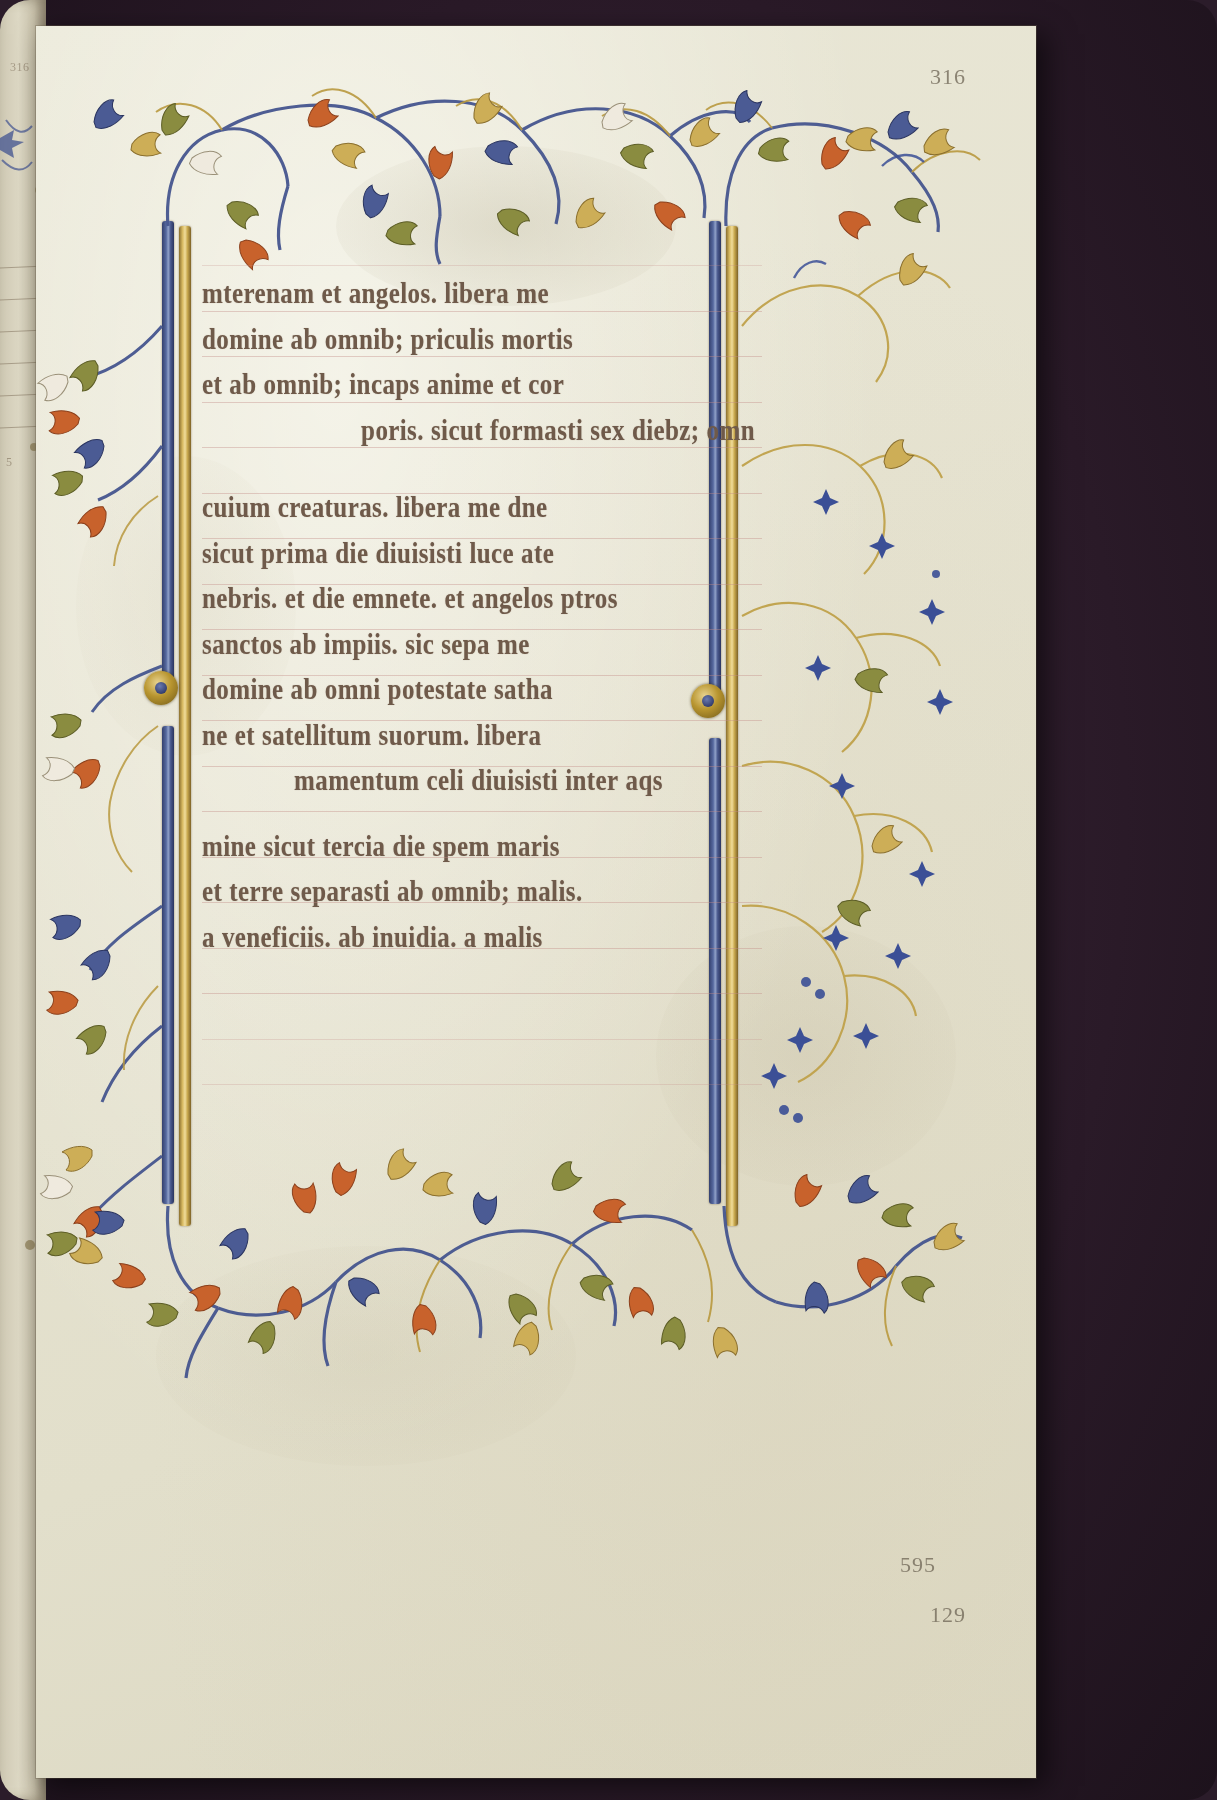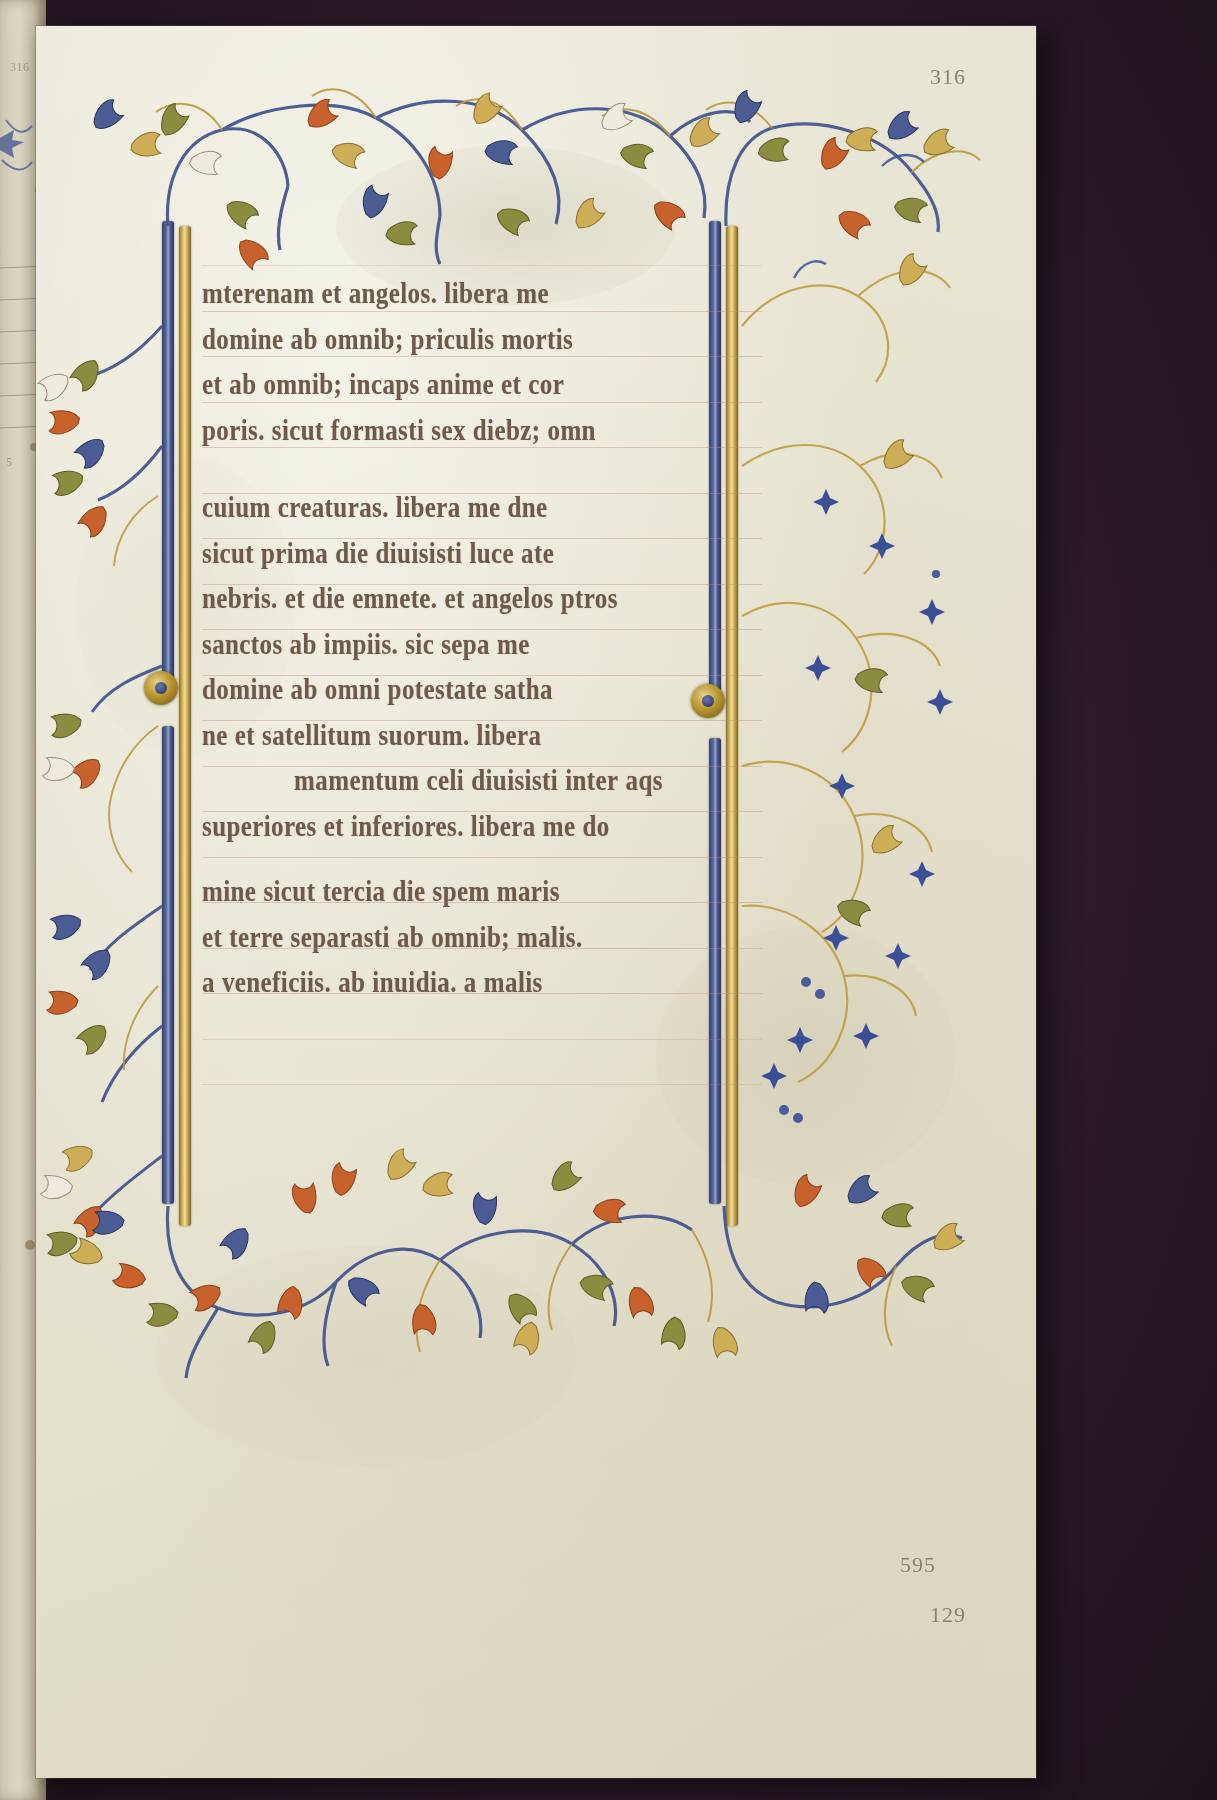--- a/index.html
+++ b/index.html
@@ -14,20 +14,21 @@
     font-family: "Liberation Serif", serif;
   }
 
   
   #plate {
     position: relative;
     width: 1217px;
     height: 1800px;
     background: radial-gradient(ellipse at 50% 45%, #3a2538 0%, #2a1a28 60%, #1d121c 100%);
     overflow: hidden;
+    border-radius: 30px;
   }
 
   
   #prev-leaf {
     position: absolute;
     left: 0px;
     top: 0px;
     width: 46px;
     height: 1800px;
     background: linear-gradient(90deg, #cfc9b4 0%, #ddd8c4 40%, #c9c2ac 75%, #a89f8b 100%);
@@ -396,29 +397,28 @@
         <use href="#ivy-orange" x="262" y="1264" transform="rotate(125 262 1264)"></use>
       </g>
 
     </svg>
 
     <div id="textblock">
       <div id="lines">
           <div class="tline" style="color: rgb(111, 90, 74);"><span class="word">mterenam</span><span class="word">et</span><span class="word">angelos.</span><span class="word">libera</span><span class="word">me</span></div>
           <div class="tline" style="color: rgb(111, 90, 74);"><span class="word">domine</span><span class="word">ab</span><span class="word">omnib;</span><span class="word">priculis</span><span class="word">mortis</span></div>
           <div class="tline" style="color: rgb(111, 90, 74);"><span class="word">et</span><span class="word">ab</span><span class="word">omnib;</span><span class="word">incaps</span><span class="word">anime</span><span class="word">et</span><span class="word">cor</span></div>
-          <div class="tline" style="color: rgb(111, 90, 74);"><span class="word">poris.</span><span class="word">sicut</span><span class="word">formasti</span><span class="word">sex</span><span class="word">diebz;</span><span class="word">omn</span></div>
+          <div class="tline" style="color: rgb(111, 90, 74); text-align: right;"><span class="word">poris.</span><span class="word">sicut</span><span class="word">formasti</span><span class="word">sex</span><span class="word">diebz;</span><span class="word">omn</span></div>
           <div class="tline" style="color: rgb(111, 90, 74); margin-top: 32px;"><span class="word">cuium</span><span class="word">creaturas.</span><span class="word">libera</span><span class="word">me</span><span class="word">dne</span></div>
           <div class="tline" style="color: rgb(111, 90, 74);"><span class="word">sicut</span><span class="word">prima</span><span class="word">die</span><span class="word">diuisisti</span><span class="word">luce</span><span class="word">ate</span></div>
           <div class="tline" style="color: rgb(111, 90, 74);"><span class="word">nebris.</span><span class="word">et</span><span class="word">die</span><span class="word">emnete.</span><span class="word">et</span><span class="word">angelos</span><span class="word">ptros</span></div>
           <div class="tline" style="color: rgb(111, 90, 74);"><span class="word">sanctos</span><span class="word">ab</span><span class="word">impiis.</span><span class="word">sic</span><span class="word">sepa</span><span class="word">me</span></div>
           <div class="tline" style="color: rgb(111, 90, 74);"><span class="word">domine</span><span class="word">ab</span><span class="word">omni</span><span class="word">potestate</span><span class="word">satha</span></div>
           <div class="tline" style="color: rgb(111, 90, 74);"><span class="word">ne</span><span class="word">et</span><span class="word">satellitum</span><span class="word">suorum.</span><span class="word">libera</span></div>
           <div class="tline" style="color: rgb(111, 90, 74); text-align: center;"><span class="word">mamentum</span><span class="word">celi</span><span class="word">diuisisti</span><span class="word">inter</span><span class="word">aqs</span></div>
-          <div class="tline" style="color: rgb(111, 90, 74);"><span class="word">superiores</span><span class="word">et</span><span class="word">inferiores.</span><span class="word">libera</span><span class="word">me</span><span class="word">do</span></div>
           <div class="tline" style="color: rgb(111, 90, 74); margin-top: 20px;"><span class="word">mine</span><span class="word">sicut</span><span class="word">tercia</span><span class="word">die</span><span class="word">spem</span><span class="word">maris</span></div>
           <div class="tline" style="color: rgb(111, 90, 74);"><span class="word">et</span><span class="word">terre</span><span class="word">separasti</span><span class="word">ab</span><span class="word">omnib;</span><span class="word">malis.</span></div>
           <div class="tline" style="color: rgb(111, 90, 74);"><span class="word">a</span><span class="word">veneficiis.</span><span class="word">ab</span><span class="word">inuidia.</span><span class="word">a</span><span class="word">malis</span></div>
         </div>
     <div class="ruling" style="top: 39.5px; background: rgba(196, 140, 136, 0.4);"></div>
         <div class="ruling" style="top: 85px; background: rgba(196, 140, 136, 0.4);"></div>
         <div class="ruling" style="top: 130.5px; background: rgba(196, 140, 136, 0.4);"></div>
         <div class="ruling" style="top: 176px; background: rgba(196, 140, 136, 0.4);"></div>
         <div class="ruling" style="top: 221.5px; background: rgba(196, 140, 136, 0.4);"></div>
         <div class="ruling" style="top: 267px; background: rgba(196, 140, 136, 0.4);"></div>

